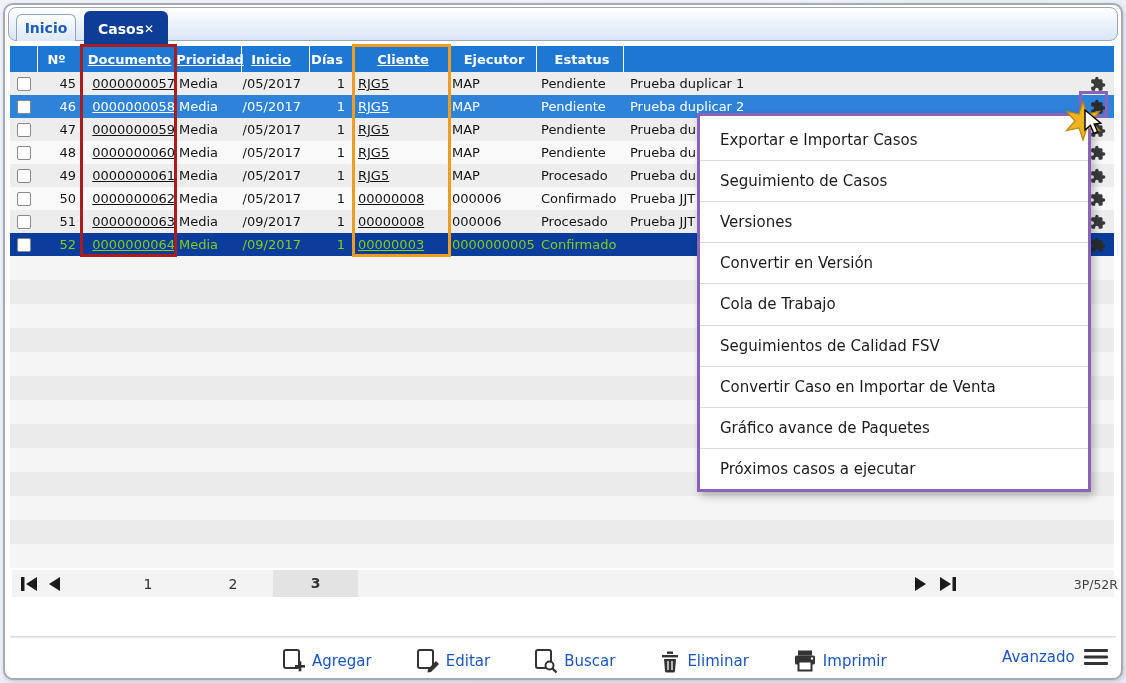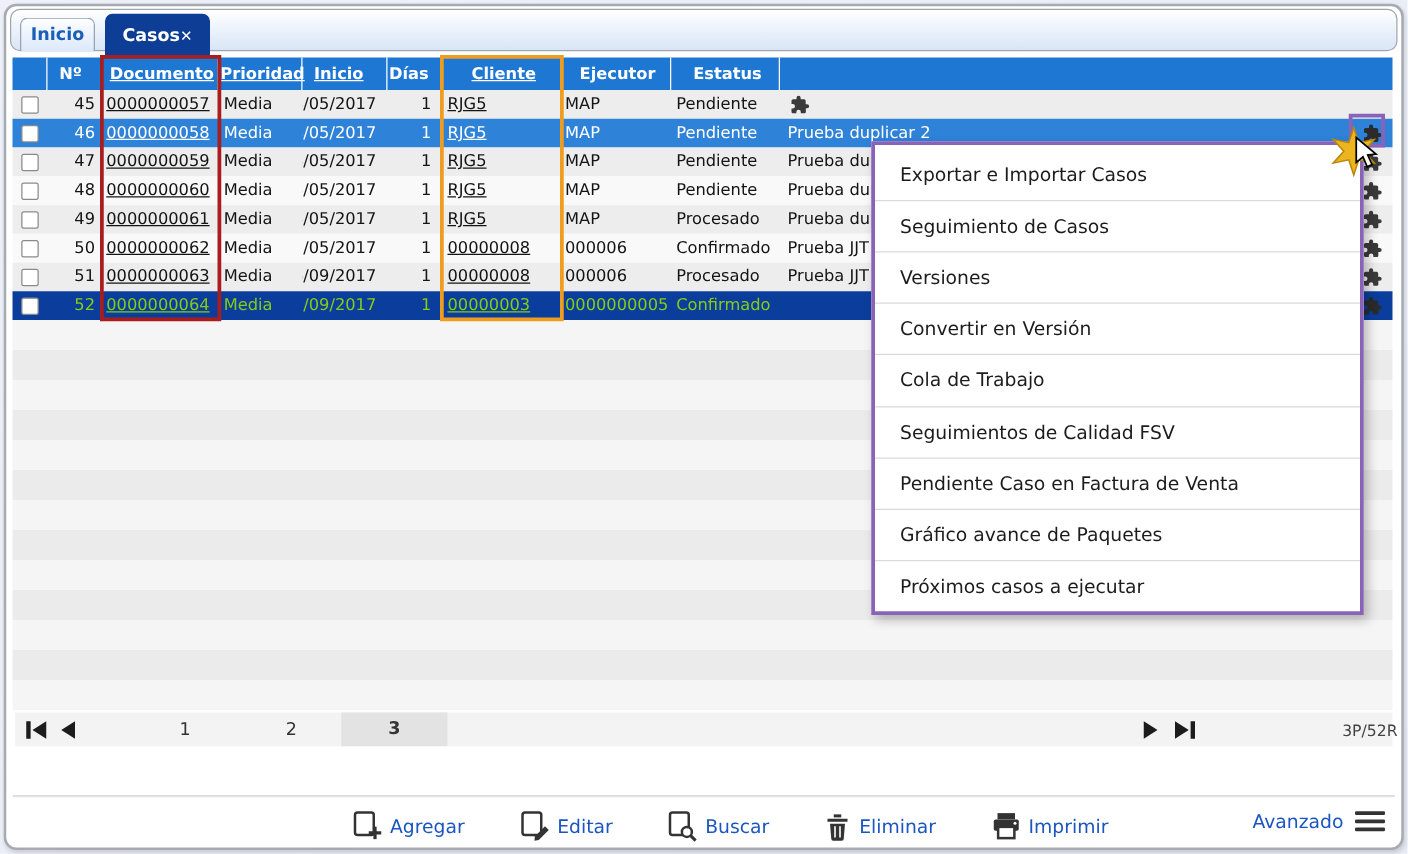--- a/index.html
+++ b/index.html
@@ -53,21 +53,21 @@
   .row {
     position:absolute; left:10px; width:1104px; height:23px;
     display:flex; align-items:stretch; font-size:13px; color:#141414;
   }
   .row .c { display:flex; align-items:center; overflow:hidden; white-space:nowrap; }
   .row.sel-mid  { background:#2e82d8; color:#ffffff; }
   .row.sel-dark { background:#0b3e9c; color:#84cc16; }
 
   .cb  { width:28px;  justify-content:center; }
   .no  { width:44px;  justify-content:flex-end; padding-right:6px; }
-  .doc { width:93px;  padding-left:3px; }
+  .doc { width:93px;  padding-left:3px;justify-content:flex-end; }
   .pri { width:67px;  padding-left:4px; }
   .ini { width:68px;  justify-content:flex-end; padding-right:9px; }
   .dia { width:44px;  justify-content:flex-end; padding-right:9px; }
   .cli { width:95px;  padding-left:4px; }
   .eje { width:88px;  padding-left:3px; }
   .est { width:87px;  padding-left:4px; }
   .com { width:458px; padding-left:6px; }
   .ico { width:32px;  justify-content:center; }
 
   .chk {
@@ -162,20 +162,21 @@
         <span class="lnk">0000000057</span>
       </div>
     <div class="c pri">Media</div>
     <div class="c ini">18/05/2017</div>
     <div class="c dia">1</div>
     <div class="c cli">
         <span class="lnk">RJG5</span>
       </div>
     <div class="c eje">MAP</div>
     <div class="c est">Pendiente</div>
+    <div class="c com">Prueba duplicar 1</div>
     <div class="c ico">
       <svg width="16" height="16" viewBox="0 0 24 24" fill="#3a3a3a">
           <path d="M20.5 11h-1.7V7c0-1.1-.9-2-2-2h-4V3.5a2.5 2.5 0 0 0-5 0V5h-4c-1.1 0-2 .9-2 2v3.8h1.5a2.7 2.7 0 0 1 0 5.4H1.8V20c0 1.1.9 2 2 2h3.8v-1.5a2.7 2.7 0 0 1 5.4 0V22H17c1.1 0 2-.9 2-2v-4h1.5a2.5 2.5 0 0 0 0-5z"></path>
         </svg>
     </div>
   </div>
 
   <div class="row sel-mid" style="top:95px">
     <div class="c cb">
         <span class="chk"></span>
@@ -350,21 +351,21 @@
   <div class="ann ann-orange"></div>
   <div class="ann ann-purple"></div>
 
   <div class="menu">
     <div class="menu-item">Exportar e Importar Casos</div>
     <div class="menu-item">Seguimiento de Casos</div>
     <div class="menu-item">Versiones</div>
     <div class="menu-item">Convertir en Versión</div>
     <div class="menu-item">Cola de Trabajo</div>
     <div class="menu-item">Seguimientos de Calidad FSV</div>
-    <div class="menu-item">Pendiente Caso en Factura de Venta</div>
+    <div class="menu-item">Convertir Caso en Importar de Venta</div>
     <div class="menu-item">Gráfico avance de Paquetes</div>
     <div class="menu-item">Próximos casos a ejecutar</div>
   </div>
 
   <div class="click-fx">
     <svg width="56" height="58" viewBox="0 0 56 58">
       <polygon points="25,6 29,18.1 41.5,15.5 33,25 41.5,34.5 29,31.9 25,44 21,31.9 8.5,34.5 17,25 8.5,15.5 21,18.1" fill="#ecb51f" stroke="#b8860b" stroke-width="1.2"></polygon>
       <path d="M27 14 L27 34 L32.4 29.5 L35.8 37.4 L39.6 35.6 L36.2 28 L42.8 27.2 Z" fill="#ffffff" stroke="#000000" stroke-width="1.4"></path>
     </svg>
   </div>

